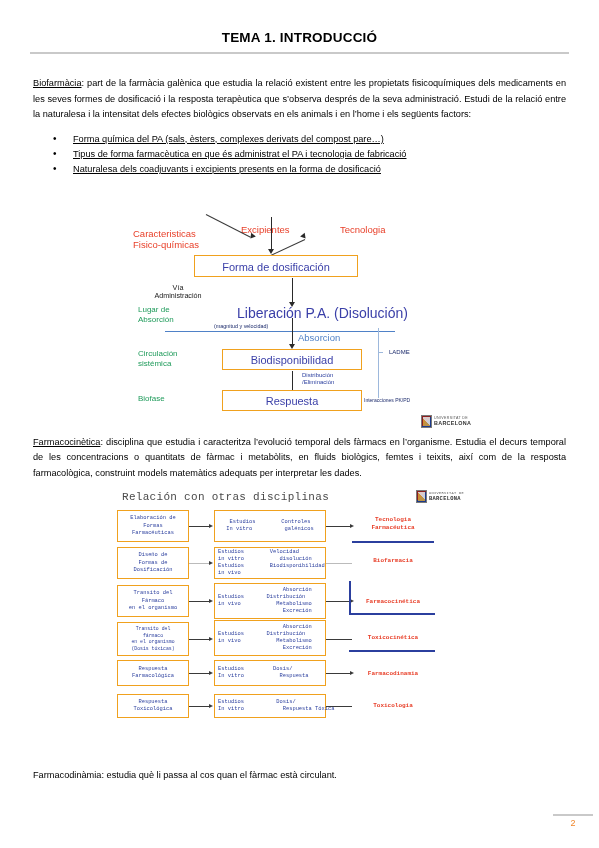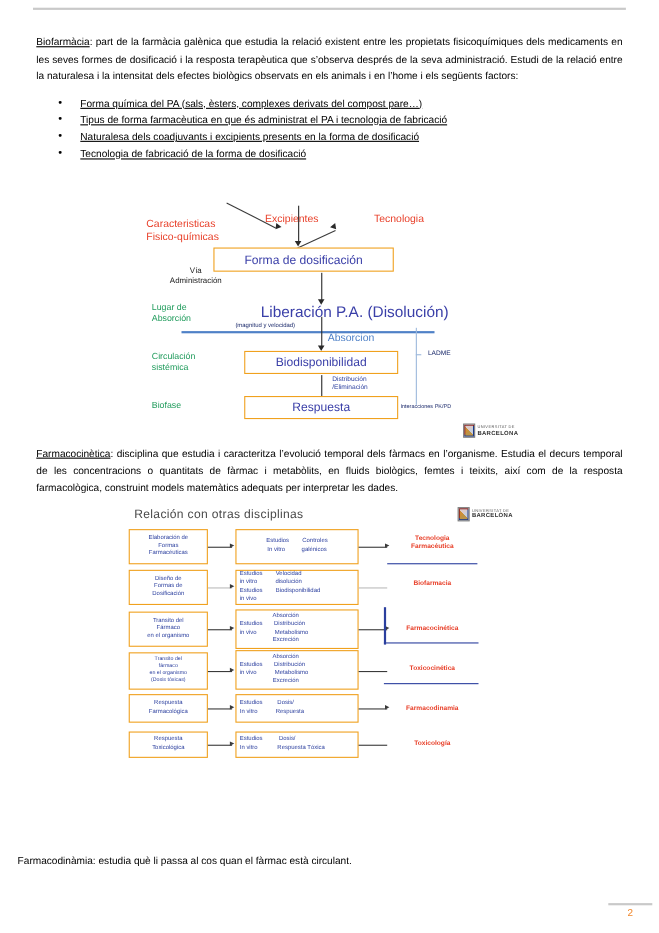--- a/index.html
+++ b/index.html
@@ -95,21 +95,21 @@
     opacity:.85;
   }
   .ub-text { line-height:5.4px; }
   .ub-t1 { font-size:3.6px; color:#555; letter-spacing:.35px; }
   .ub-t2 { font-size:5.4px; color:#333; letter-spacing:.3px; font-weight:bold; }
 
   
   .diagram2 {
     position:relative; margin:8px 0 0 0;
     height:225px; width:562px;
-    font-family:Liberation Sans, sans-serif;
+    font-family:Liberation Mono, monospace;
   }
   .d2 { position:absolute; }
   .d2-title { color:#4a4a4a; font-size:11px; letter-spacing:.3px; }
   .mini-box {
     border:1.6px solid #f0a11e;
     color:#2b3f9e;
     background:#fff;
     text-align:center;
     font-size:5.4px; line-height:7.2px;
     display:flex; align-items:center; justify-content:center;
@@ -138,38 +138,40 @@
   
   .footer-rule {
     position:absolute; left:553px; top:814px; width:40px; height:2px;
     background:#c9c9c9;
   }
   .page-num {
     position:absolute; left:553px; top:818px; width:40px;
     text-align:center; color:#f0862a; font-size:9px;
   }
   .closing {
-    position:absolute; left:16px; top:768px; width:530px;
+    position:absolute; left:33px; top:768px; width:530px;
     font-size:9.2px; line-height:15px;
   }
 </style>
 </head>
 <body>
 
 <div class="page">
 
+  <div class="title-wrap">
+    <div class="doc-title">TEMA 1. INTRODUCCIÓ</div>
+  </div>
   <div class="title-rule"></div>
 
   <div class="body-block">
     <span class="term">Biofarmàcia</span><span>: part de la farmàcia galènica que estudia la relació existent entre les propietats fisicoquímiques dels medicaments en les seves formes de dosificació i la resposta terapèutica que s’observa després de la seva administració. Estudi de la relació entre la naturalesa i la intensitat dels efectes biològics observats en els animals i en l’home i els següents factors:</span>
     <ul class="bullets">
       <li>Forma química del PA (sals, èsters, complexes derivats del compost pare…)</li>
       <li>Tipus de forma farmacèutica en que és administrat el PA i tecnologia de fabricació</li>
       <li>Naturalesa dels coadjuvants i excipients presents en la forma de dosificació</li>
-      <li>Tecnologia de fabricació de la forma de dosificació</li>
     </ul>
   </div>
 
   <div class="diagram1">
 
     <div class="ub-logo" style="left:421px; top:223px;">
       <div class="ub-shield"></div>
       <div class="ub-text">
         <div class="ub-t1">UNIVERSITAT DE</div>
         <div class="ub-t2">BARCELONA</div>
@@ -185,21 +187,21 @@
     <div class="arrowhead" style="left:249px; top:42px; transform:rotate(38deg);"></div>
 
     <div class="vline" style="left:271px; top:25px; height:34px;"></div>
     <div class="arrowhead" style="left:268px; top:57px;"></div>
 
     <div class="diag-arrow" style="left:305px; top:47px; width:45px; transform:rotate(-205deg);"></div>
     <div class="arrowhead" style="left:301px; top:42px; transform:rotate(-40deg);"></div>
 
     <div class="d1 obox" style="left:194px; top:63px; width:164px; height:22px; line-height:16px;">Forma de dosificación</div>
 
-    <div class="d1 lbl-black" style="left:138px; top:80px; white-space:pre; width:80px;">Vía
+    <div class="d1 lbl-black" style="left:138px; top:92px; white-space:pre; width:80px;">Vía
 Administración</div>
 
     <div class="vline" style="left:292px; top:86px; height:26px;"></div>
     <div class="arrowhead" style="left:289px; top:110px;"></div>
 
     <div class="d1" style="left:237px; top:113px; color:#3a3fa8; font-size:14px;">Liberación P.A. (Disolución)</div>
 
     <div class="d1 lbl-green" style="left:138px; top:113px; white-space:pre;">Lugar de
 Absorción</div>
 

